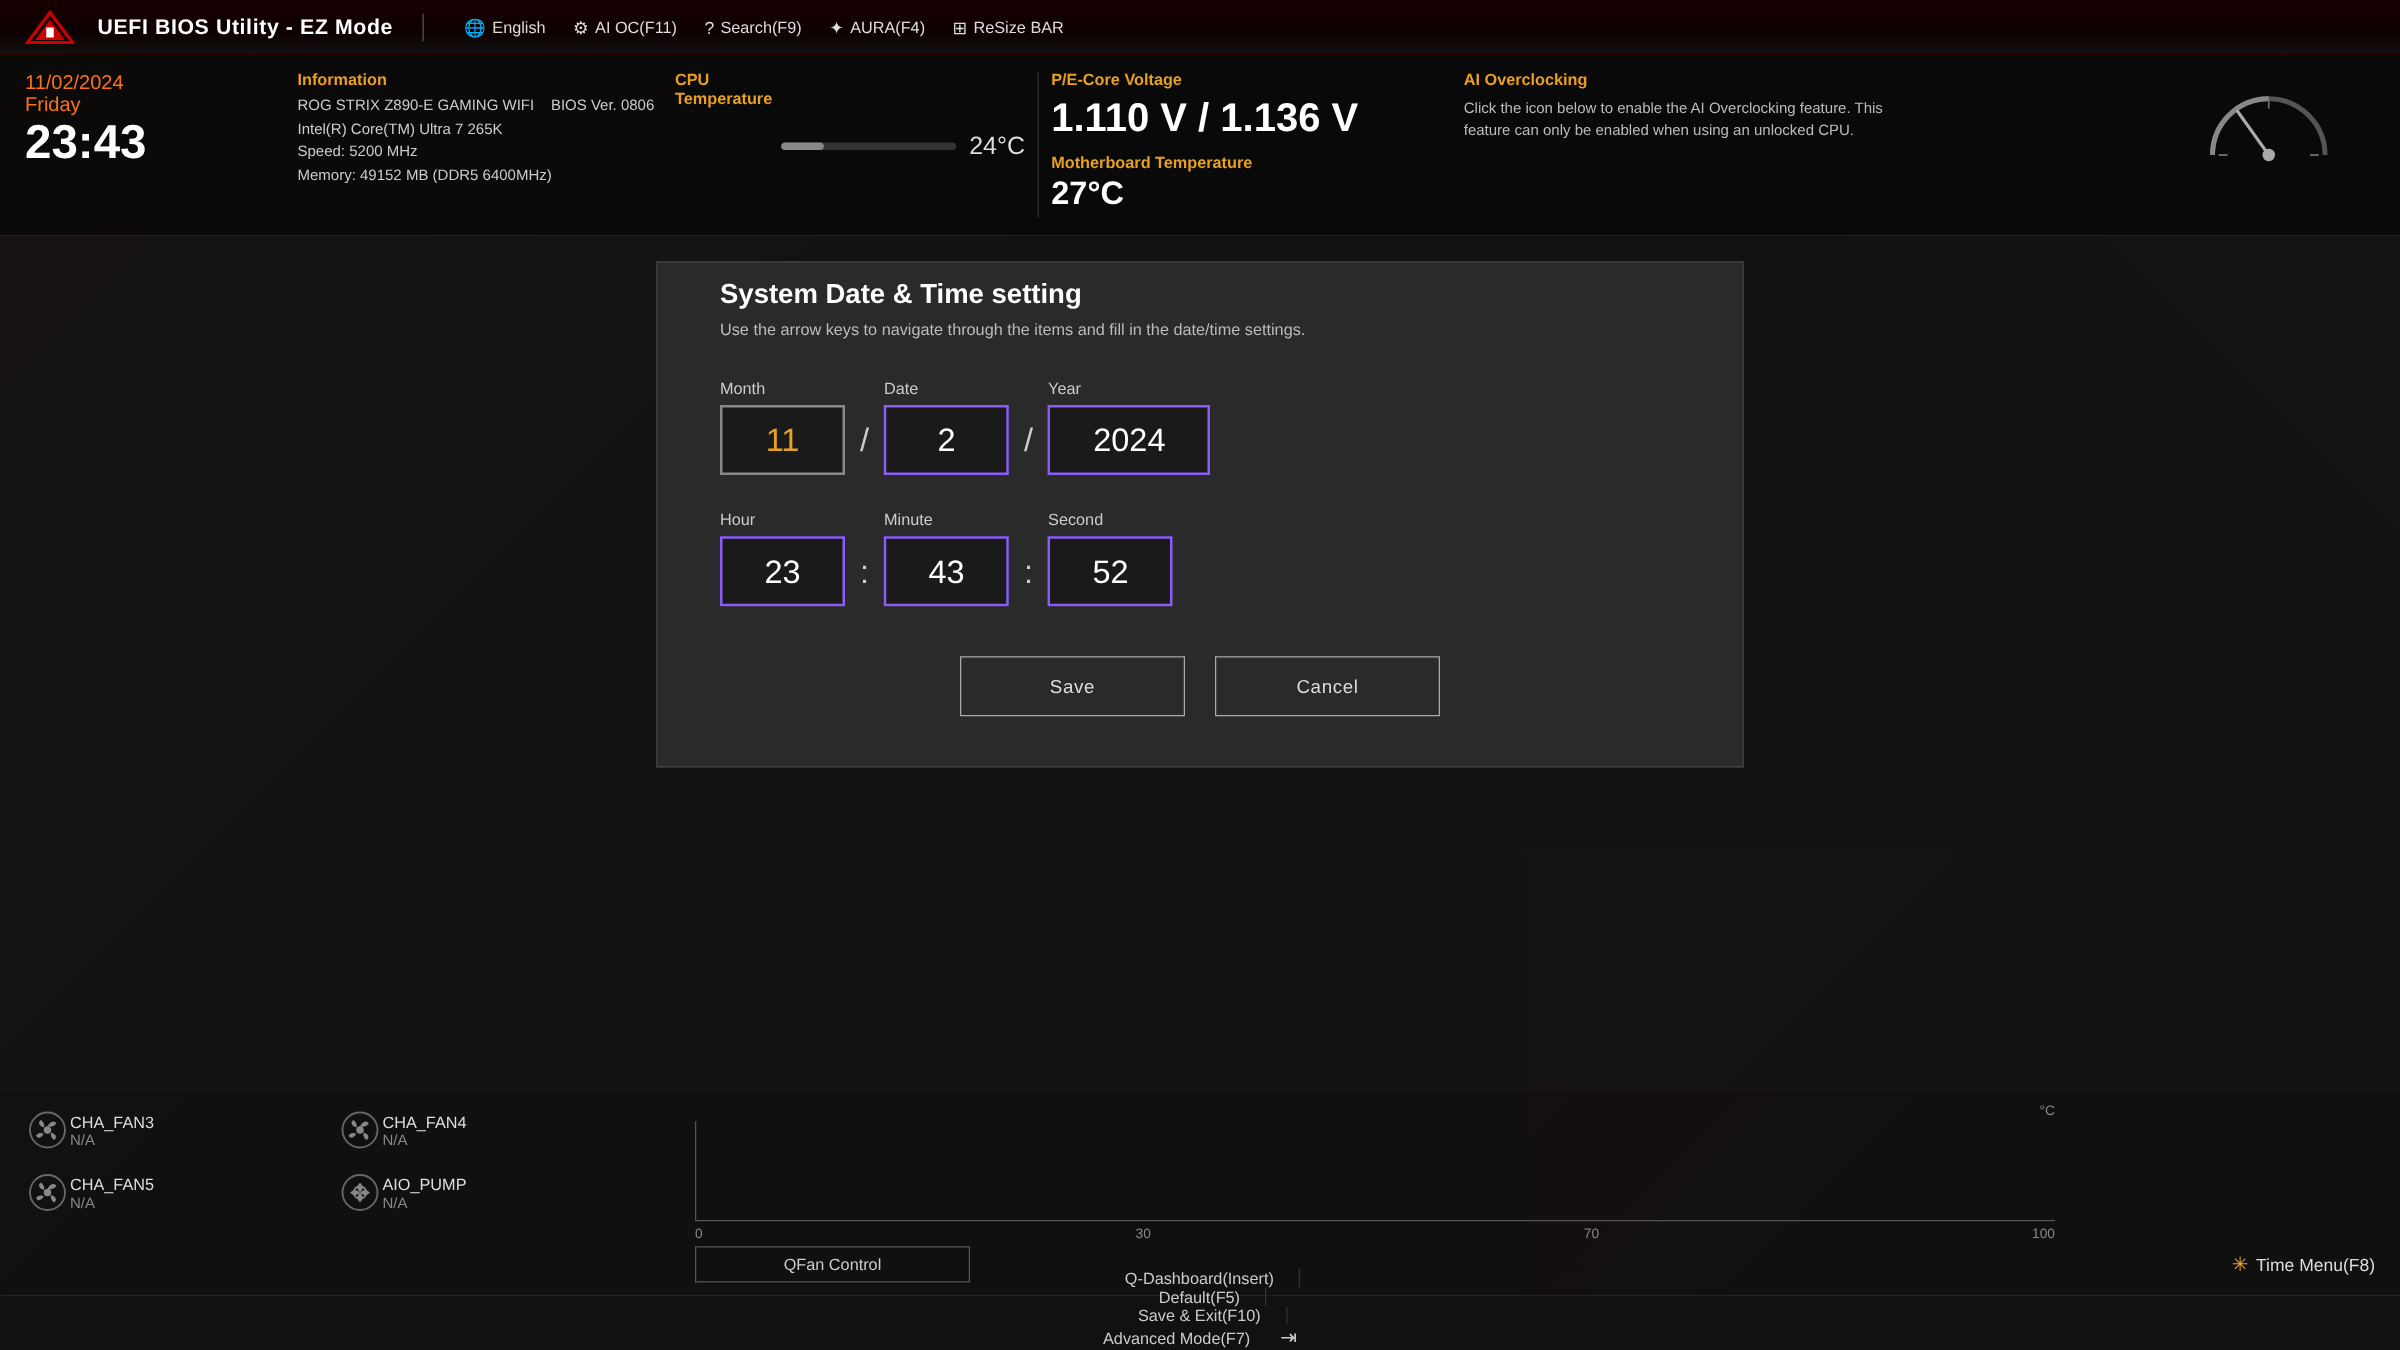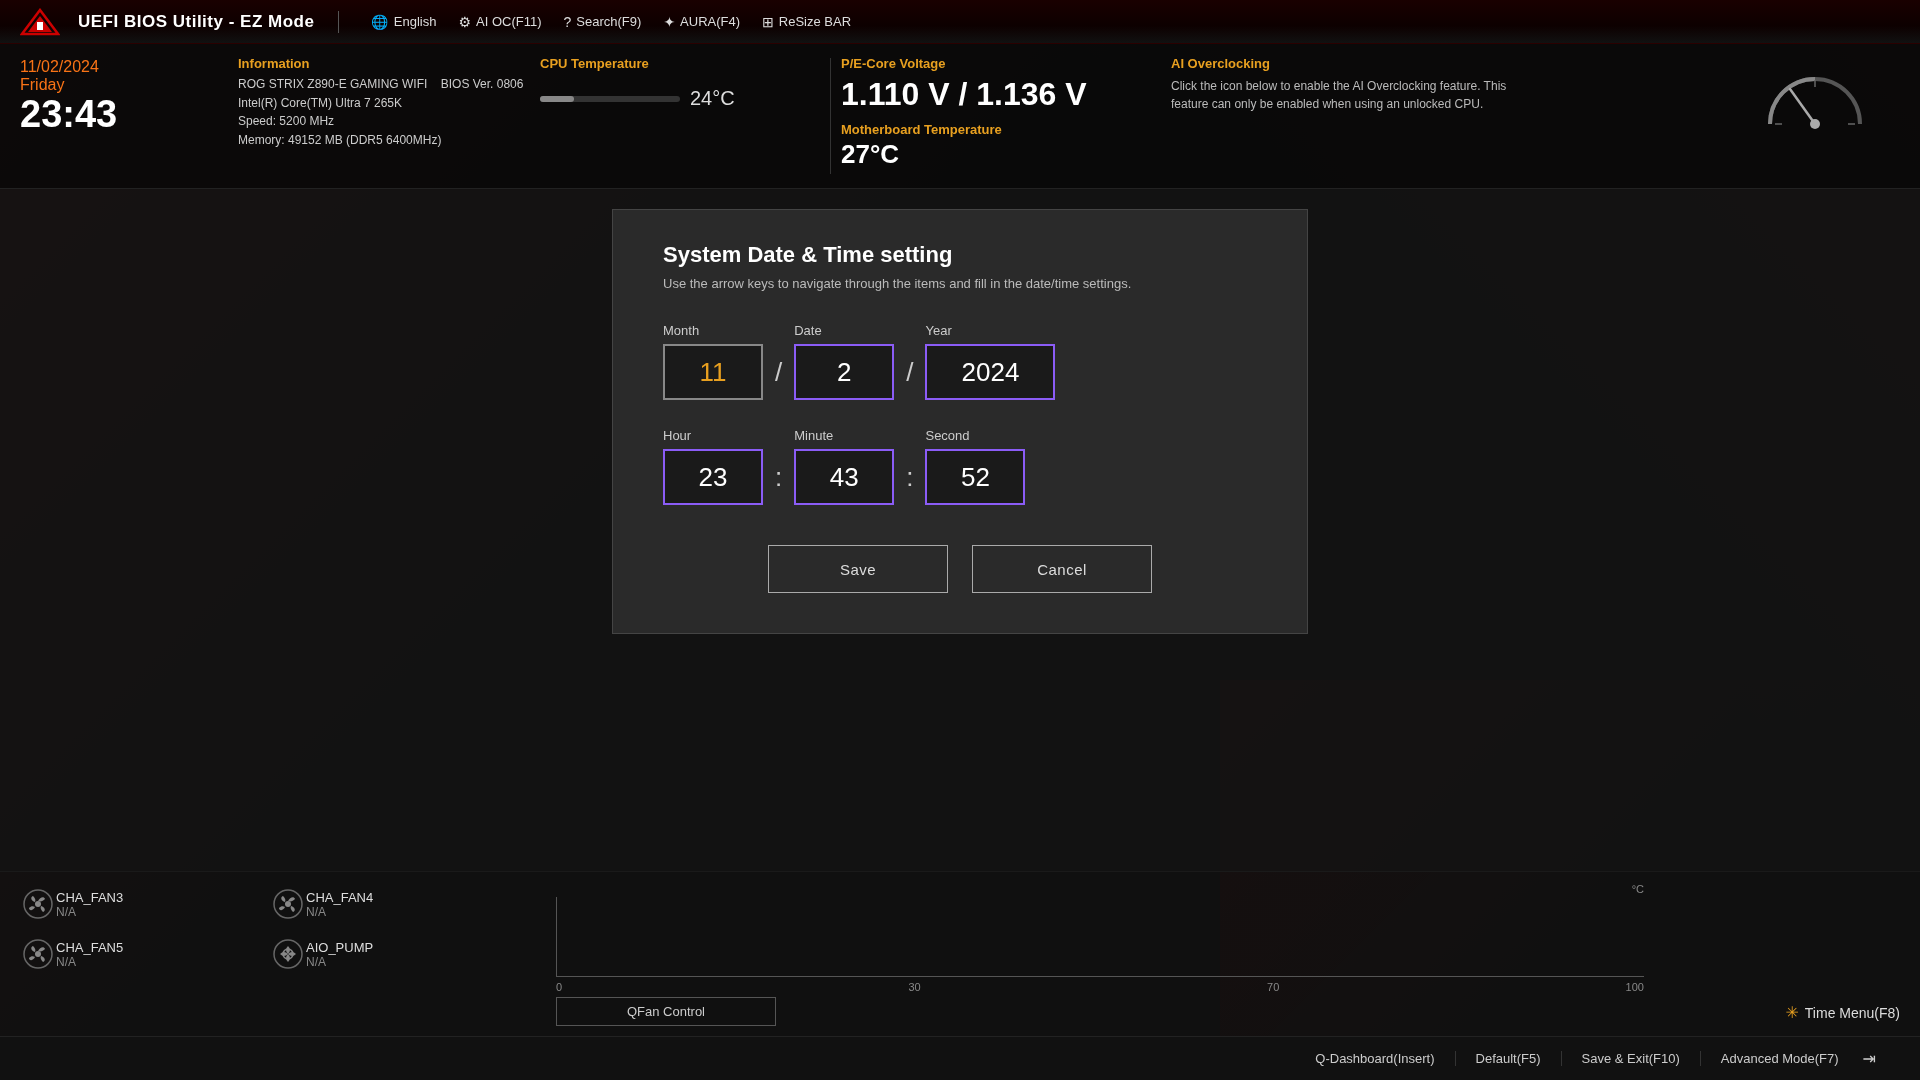--- a/index.html
+++ b/index.html
@@ -128,21 +128,21 @@
     .col-info .info-line {
       color: #ccc;
       font-size: 12px;
       line-height: 1.55;
     }
 
     
     .col-cpu-temp {
       width: 280px;
       display: flex;
-      flex-direction: column;
+      flex-direction: row;
       padding-top: 2px;
     }
     .col-cpu-temp .section-title {
       color: #e8a020;
       font-size: 13px;
       font-weight: bold;
       margin-bottom: 16px;
     }
     .temp-bar-container {
       display: flex;
@@ -239,22 +239,22 @@
       background: rgba(20,20,20,0.85);
       z-index: 20;
       display: flex;
       align-items: flex-start;
       justify-content: center;
       padding-top: 20px;
     }
     .dialog {
       background: #2a2a2a;
       border: 1px solid #444;
-      width: 696px;
-      padding: 32px 50px 40px 50px;
+      width: 870px;
+      padding: 12px 50px 40px 50px;
       position: relative;
     }
     .dialog-title {
       color: #fff;
       font-size: 22px;
       font-weight: bold;
       margin-bottom: 8px;
     }
     .dialog-desc {
       color: #bbb;
@@ -431,20 +431,21 @@
       position: relative;
       z-index: 10;
       background: #111;
       height: 44px;
       display: flex;
       align-items: center;
       justify-content: flex-end;
       padding: 0 24px;
       border-top: 1px solid #222;
       gap: 0;
+      flex-direction: column;
     }
     .footer-item {
       color: #ccc;
       font-size: 13px;
       padding: 0 20px;
       border-right: 1px solid #333;
       cursor: pointer;
       white-space: nowrap;
     }
     .footer-item:last-child { border-right: none; }

